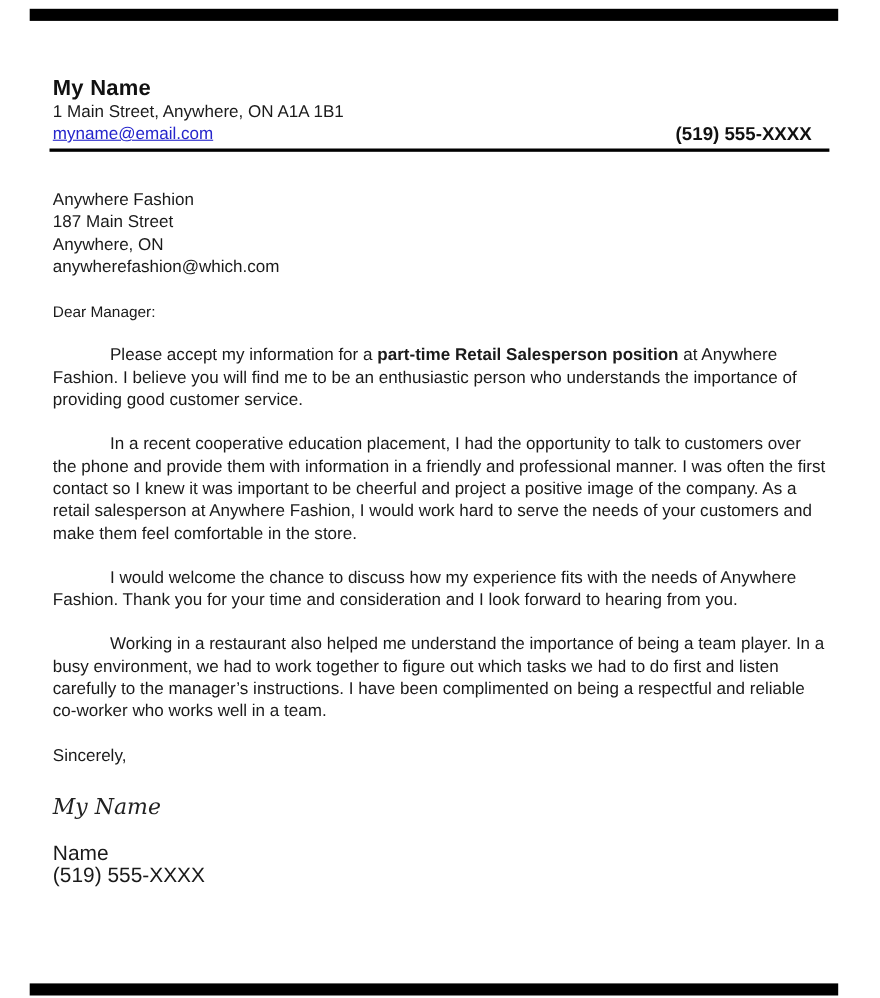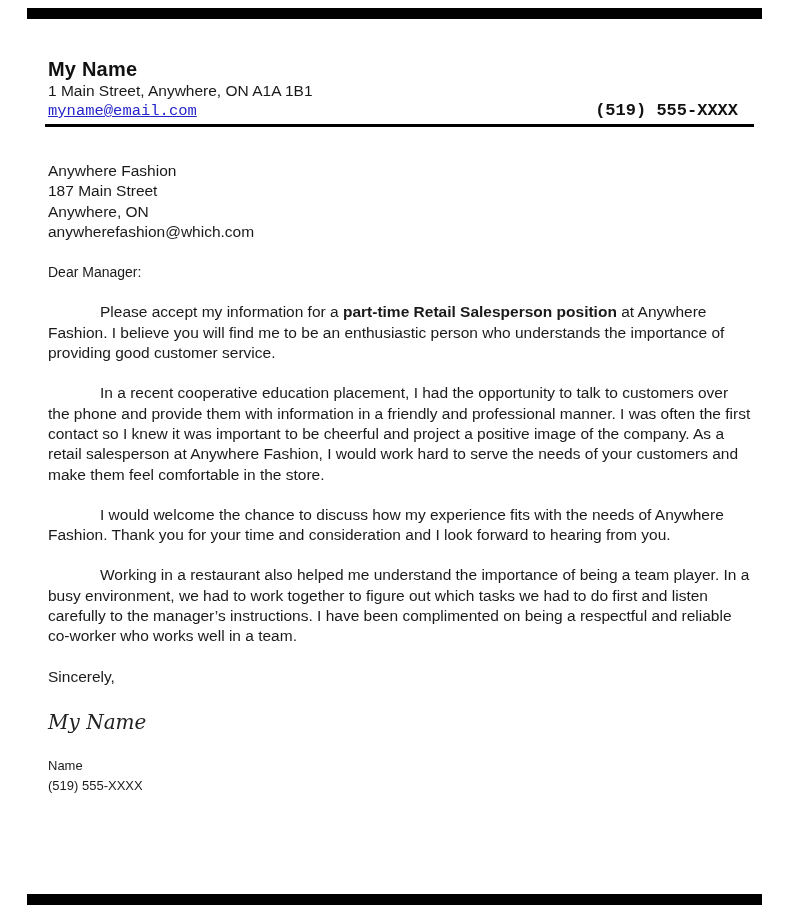--- a/index.html
+++ b/index.html
@@ -21,21 +21,21 @@
     left: 27px;
     width: 735px;
     height: 11px;
     background: #000000;
   }
   .rule-bar.top { top: 8px; }
   .rule-bar.bottom { top: 894px; }
 
   .content {
     position: absolute;
-    top: 3px;
+    top: 14px;
     left: 48px;
     width: 704px;
   }
 
   
   .sender-name {
     margin: 54px 0 0 0;
     font-size: 20px;
     line-height: 24px;
     font-weight: 700;
@@ -47,21 +47,20 @@
     font-size: 15.5px;
     line-height: 20px;
   }
   .contact-row {
     display: flex;
     justify-content: space-between;
     align-items: flex-end;
     margin: 0 -2px 0 -3px;
     padding: 0 0 3px 3px;
     border-bottom: 3px solid #000000;
-    font-family: Liberation Mono, monospace;
   }
   .email-link {
     font-size: 15.5px;
     line-height: 20px;
     color: #2525cc;
     text-decoration: underline;
     cursor: pointer;
   }
   .phone-number {
     font-size: 17px;
@@ -98,21 +97,21 @@
   .signature-script {
     margin: 23px 0 0 0;
     font-family: "DejaVu Serif", serif;
     font-style: italic;
     font-size: 20px;
     line-height: 24px;
     color: #222222;
   }
   .signer-block {
     margin: 22px 0 0 0;
-    font-size: 13px;
+    font-size: 19px;
     line-height: 20.3px;
   }
   .signer-block div { margin: 0; }
 </style>
 </head>
 <body>
 
 <div class="page">
 
   <div class="rule-bar top"></div>

